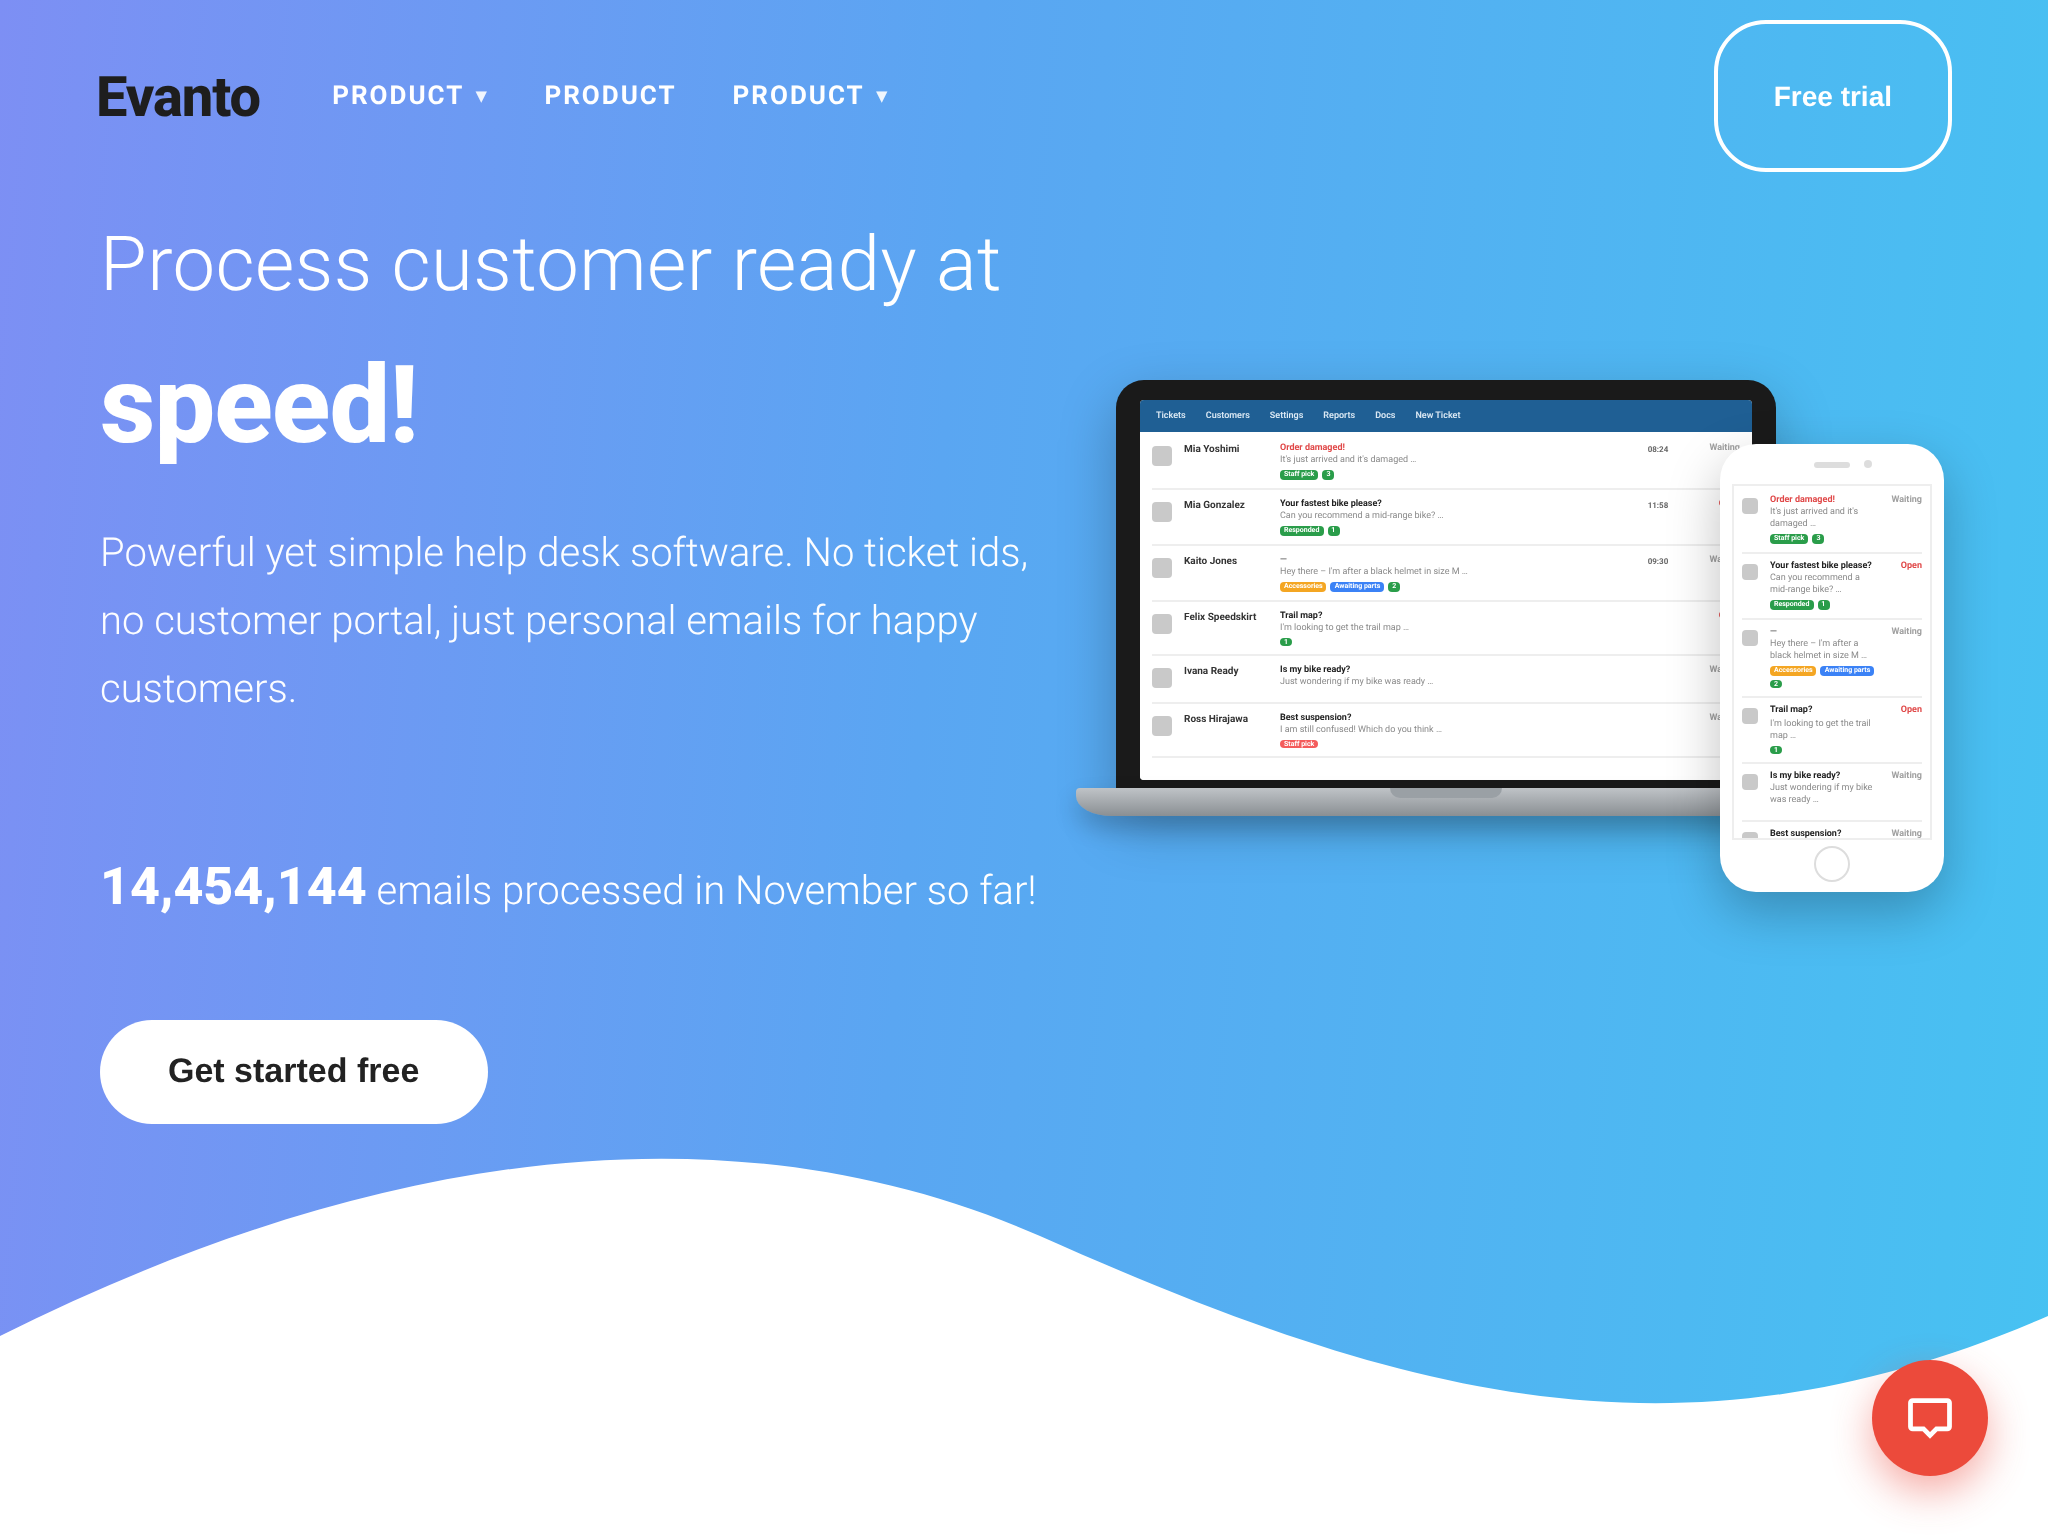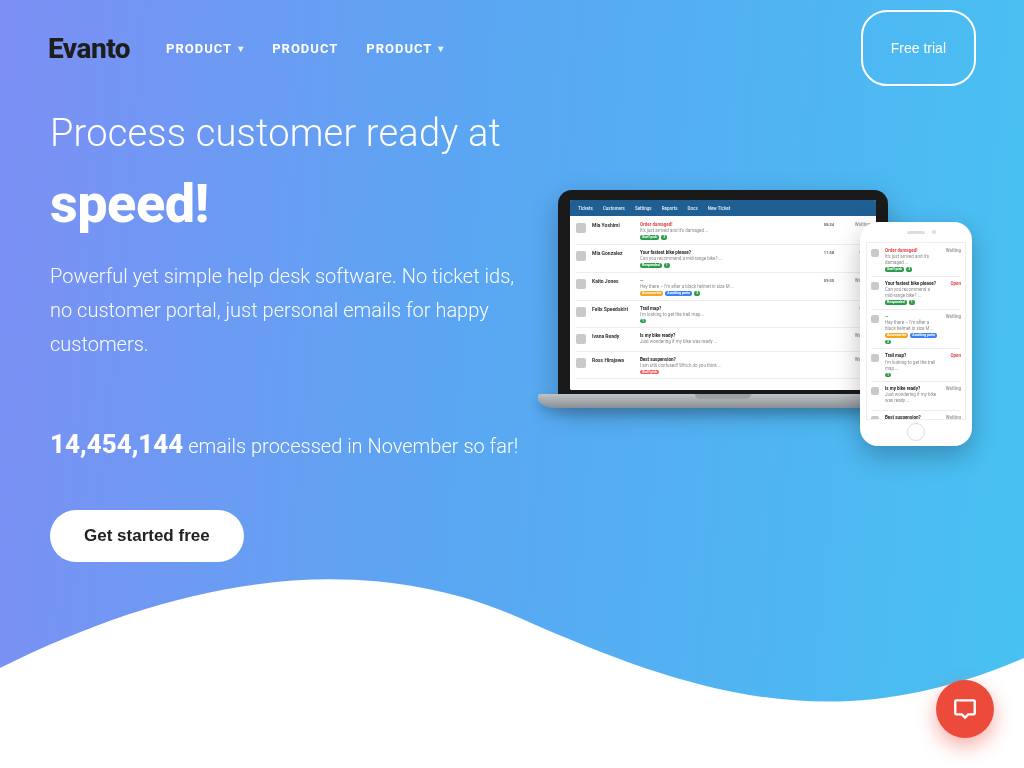--- a/index.html
+++ b/index.html
@@ -47,21 +47,21 @@
     cursor:pointer;
   }
   .chev { font-size: 10px; opacity: .9; }
   .nav-spacer { flex: 1; }
   .free-trial-btn {
     border: 2px solid #fff;
     color: #fff;
     background: transparent;
     border-radius: 26px;
     padding: 28px 28px;
-    font-weight: 400;
+    font-weight: 700;
     font-size: 14px;
     cursor: pointer;
   }
 
   
   .hero-content {
     position: absolute;
     top: 110px;
     left: 50px;
     width: 480px;

